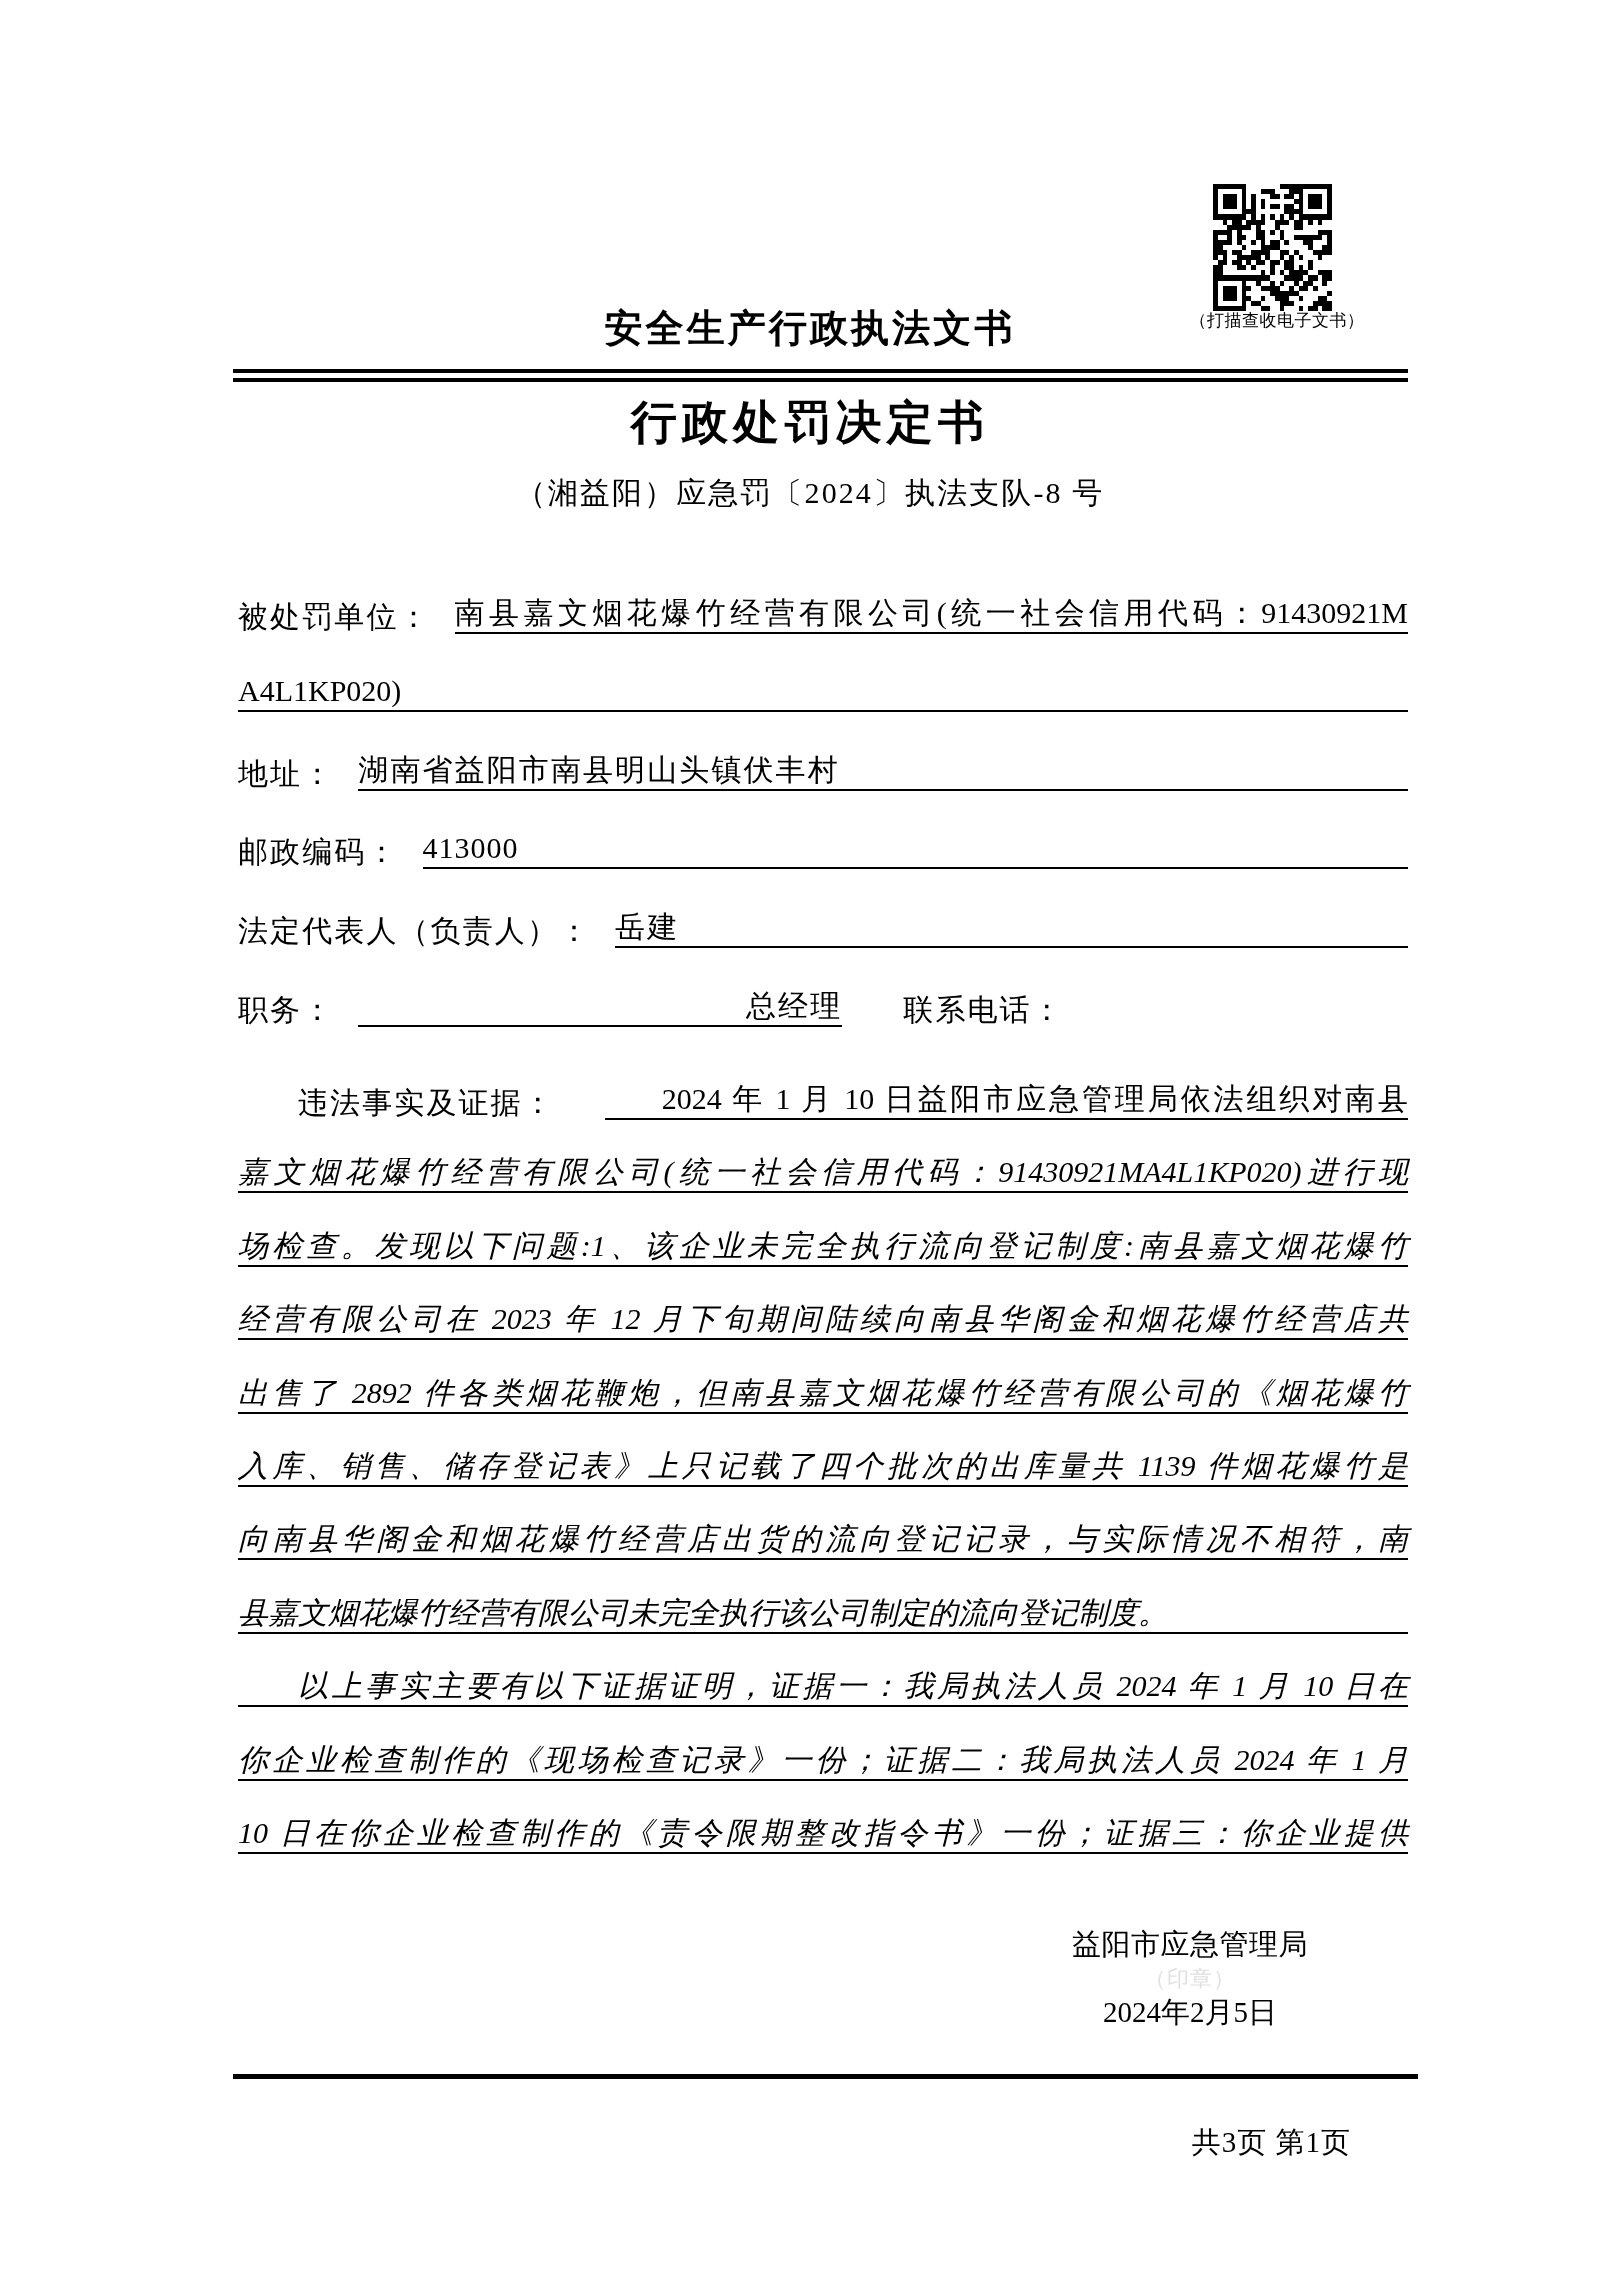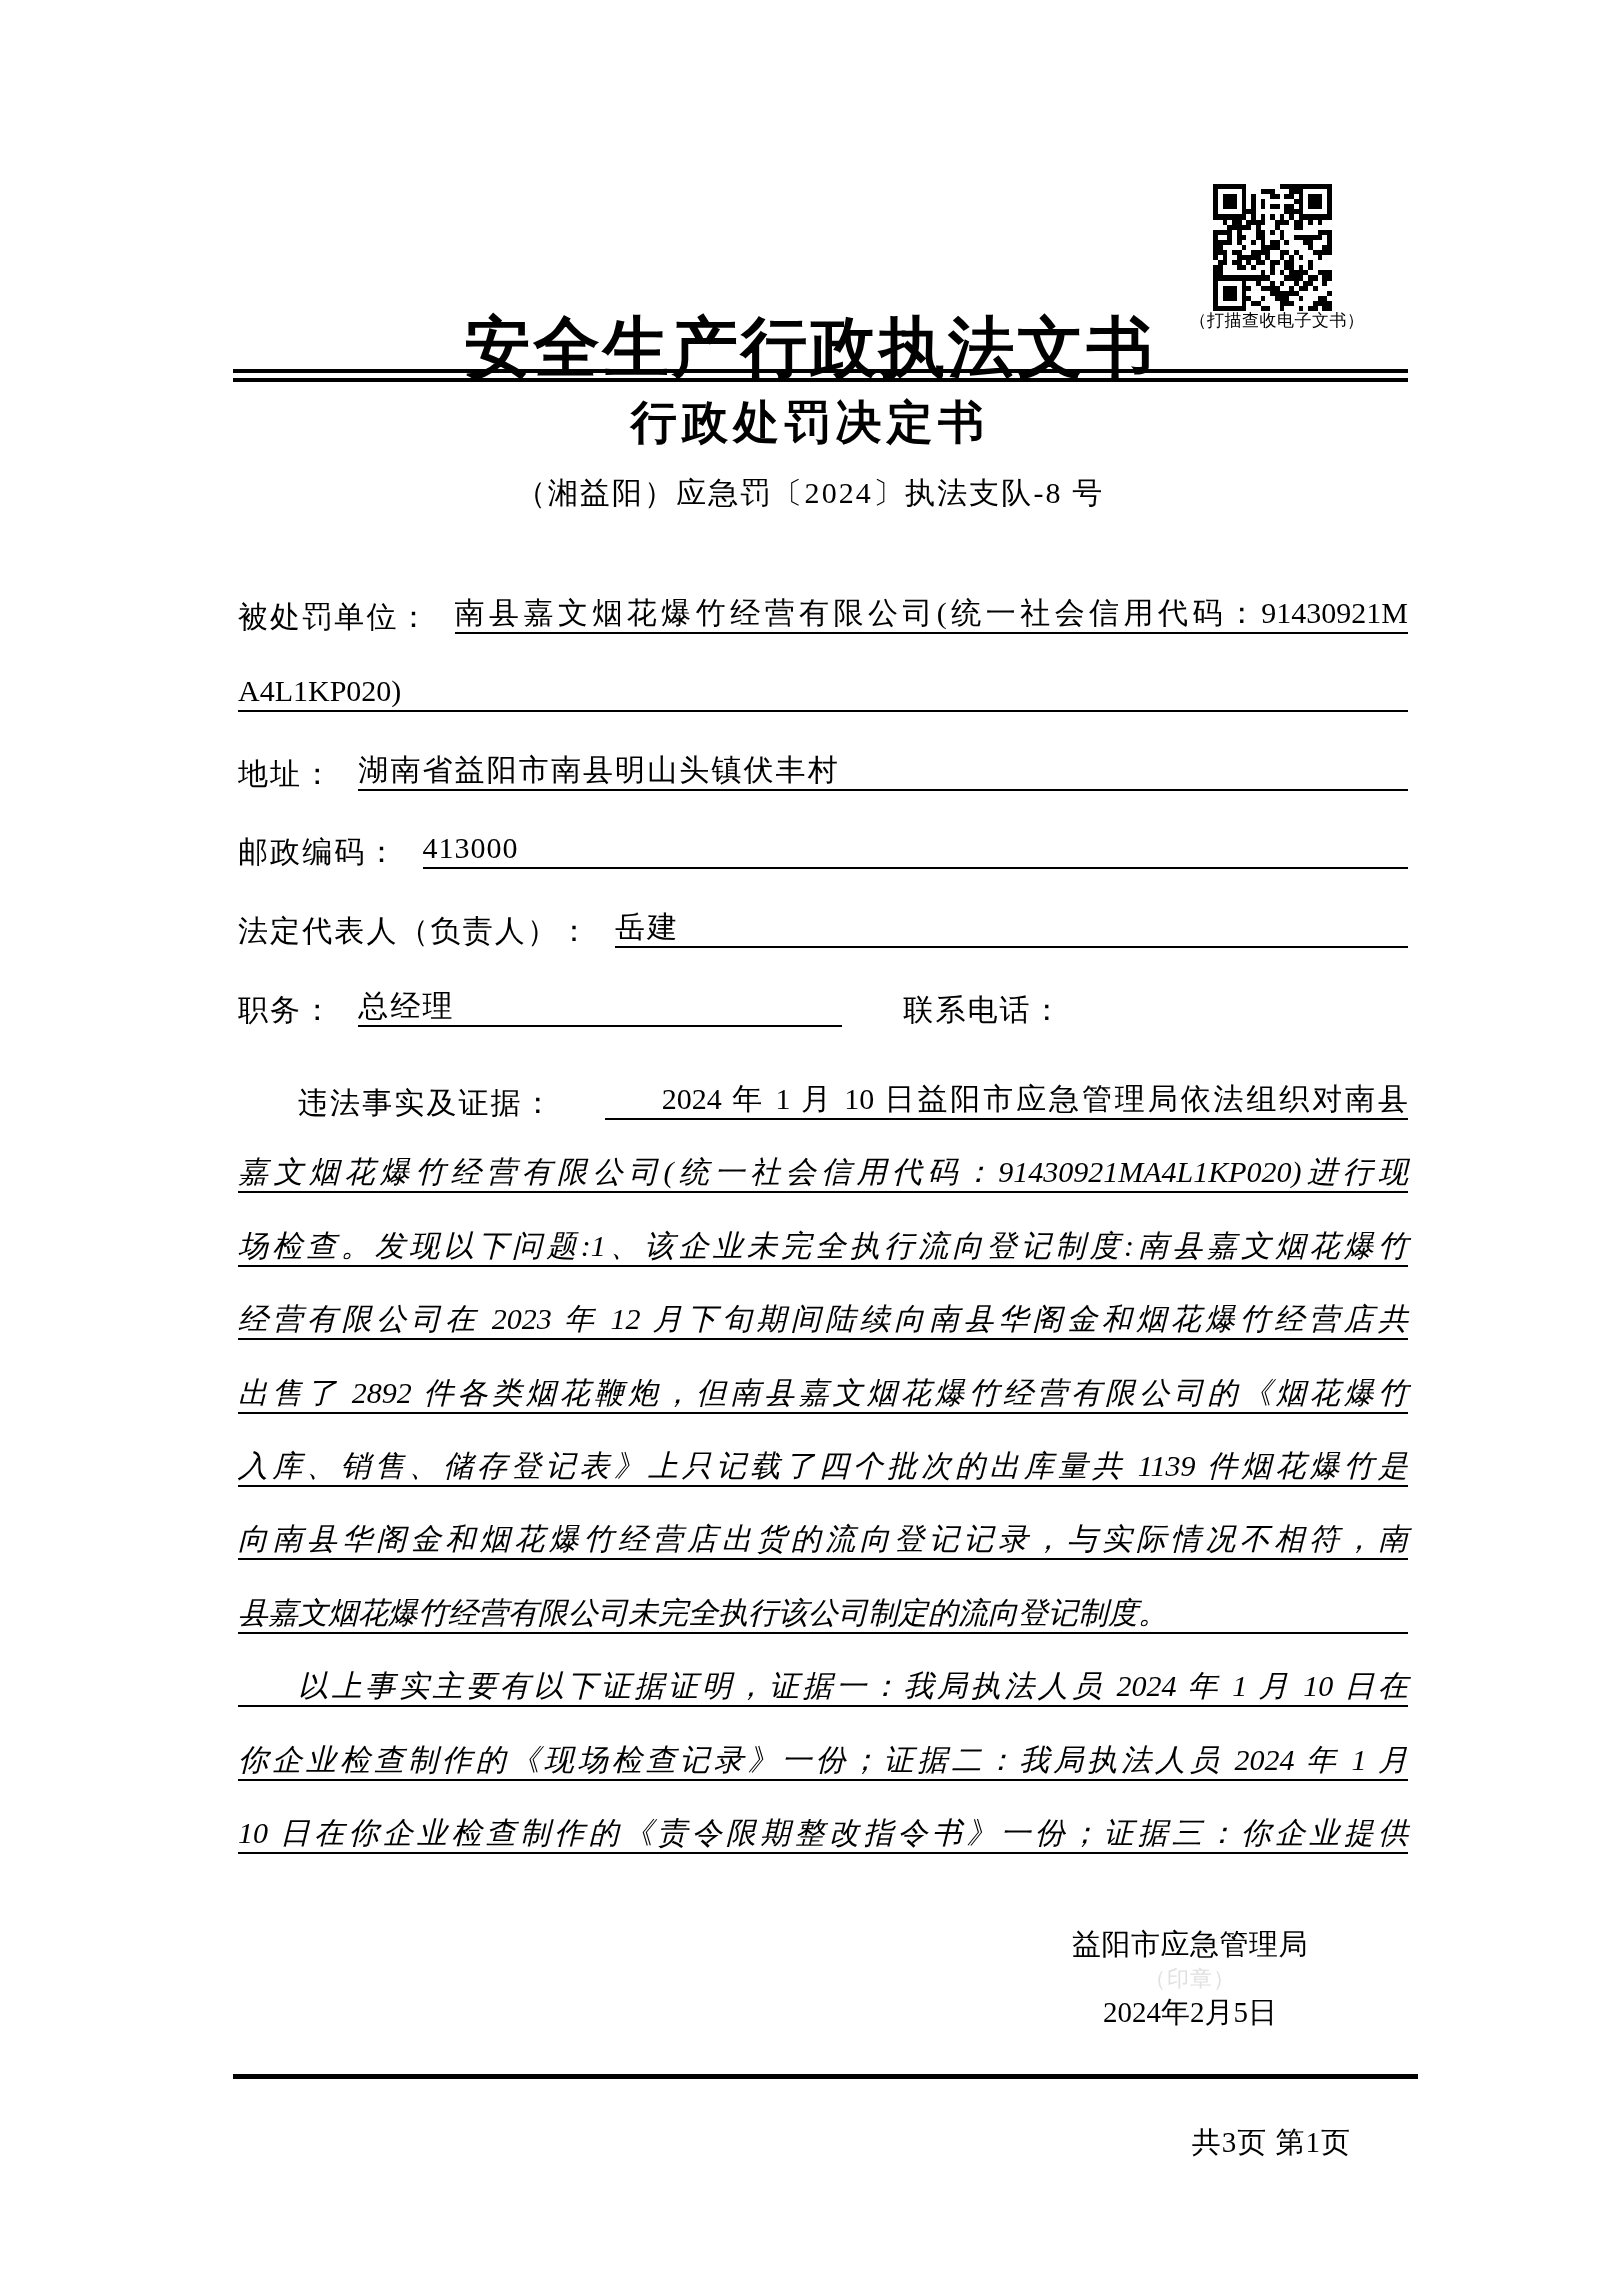--- a/index.html
+++ b/index.html
@@ -5,21 +5,21 @@
   html,body{margin:0;padding:0;background:#ffffff;}
   .page{
     position:relative;
     width:1620px;height:2295px;
     background:#ffffff;color:#000;
     font-family:"Liberation Serif","DejaVu Serif",serif;
     overflow:hidden;
   }
   .abs{position:absolute;}
   .center{text-align:center;}
-  .t1{font-size:66px;font-weight:bold;letter-spacing:3.1px;}
+  .t1{font-size:38px;font-weight:bold;letter-spacing:3.1px;}
   .t2{font-size:46px;font-weight:bold;letter-spacing:5.2px;}
   .docno{font-size:30px;letter-spacing:2.1px;}
   .rule{position:absolute;left:233px;width:1175px;background:#000;}
   .qr-caption{font-size:17px;letter-spacing:0.5px;}
   .line{
     position:absolute;left:238px;width:1170px;
     font-size:30px;line-height:35px;white-space:nowrap;
   }
   .line .lbl{letter-spacing:2.1px;}
   .u{border-bottom:2.6px solid #000;padding-bottom:2.1px;}
@@ -396,21 +396,21 @@
   <div class="line flexline" style="top:830px;">
     <span class="lbl">邮政编码：</span>
     <span class="val u" style="letter-spacing:1px;">413000</span>
   </div>
   <div class="line flexline" style="top:909px;">
     <span class="lbl">法定代表人（负责人）：</span>
     <span class="val u" style="letter-spacing:2.1px;">岳建</span>
   </div>
   <div class="line flexline" style="top:988px;">
     <span class="lbl">职务：</span>
-    <span class="u" style="width:484px;letter-spacing:2.1px;">总经理</span>
+    <span class="u" style="width:484px;letter-spacing:2.1px;text-align:right;">总经理</span>
     <span style="width:13px;"></span>
     <span class="lbl">联系电话：</span>
   </div>
 
   <div class="line flexline" style="top:1081px;">
     <span class="lbl" style="margin-left:60px;">违法事实及证据：</span>
     <span class="val u jl" style="margin-left:26px;text-indent:57px;">2024 年 1 月 10 日益阳市应急管理局依法组织对南县</span>
   </div>
   <div class="para" style="top:1154px;">嘉文烟花爆竹经营有限公司(统一社会信用代码：91430921MA4L1KP020)进行现</div>
   <div class="para" style="top:1228px;">场检查。发现以下问题:1、该企业未完全执行流向登记制度:南县嘉文烟花爆竹</div>

